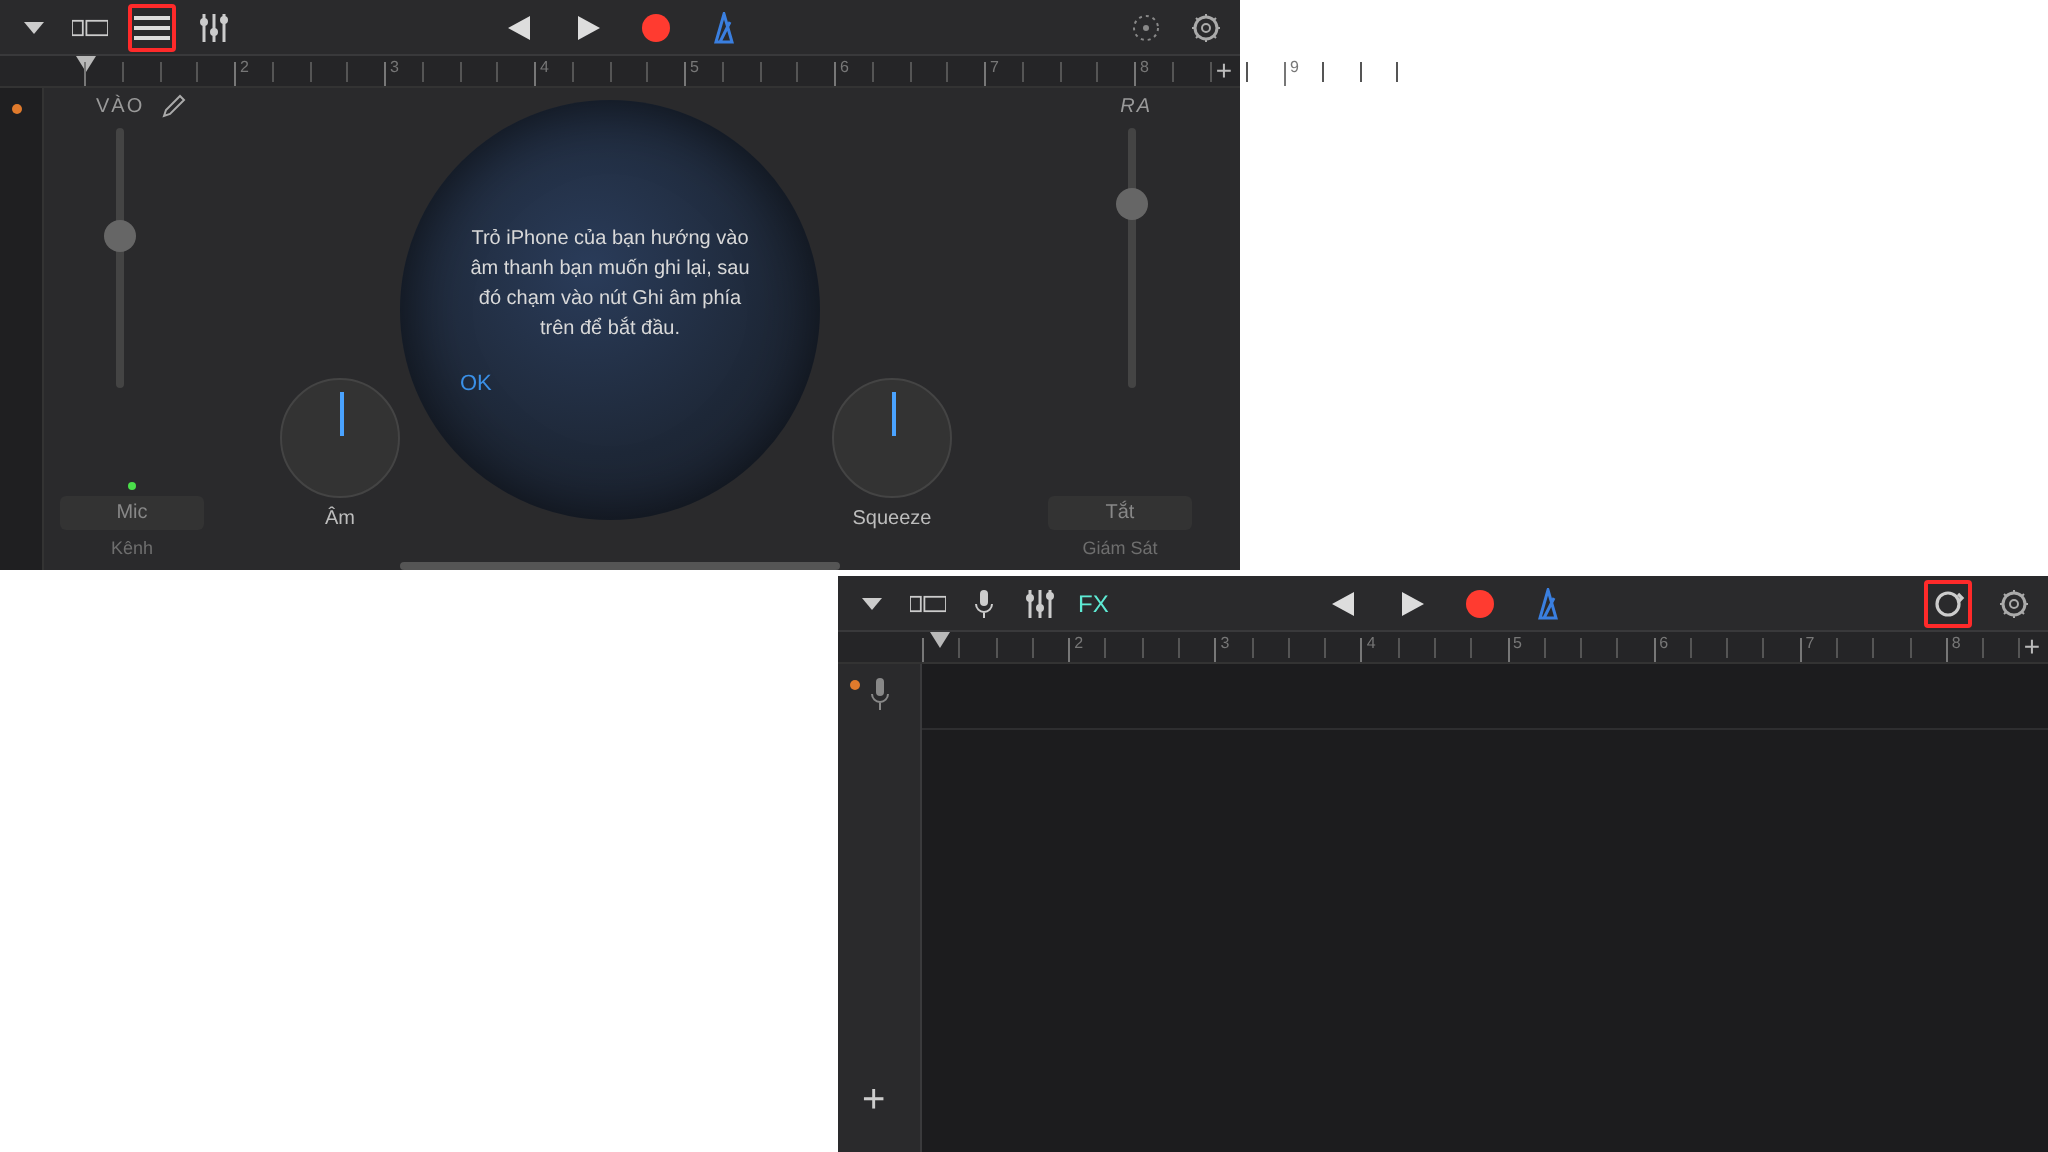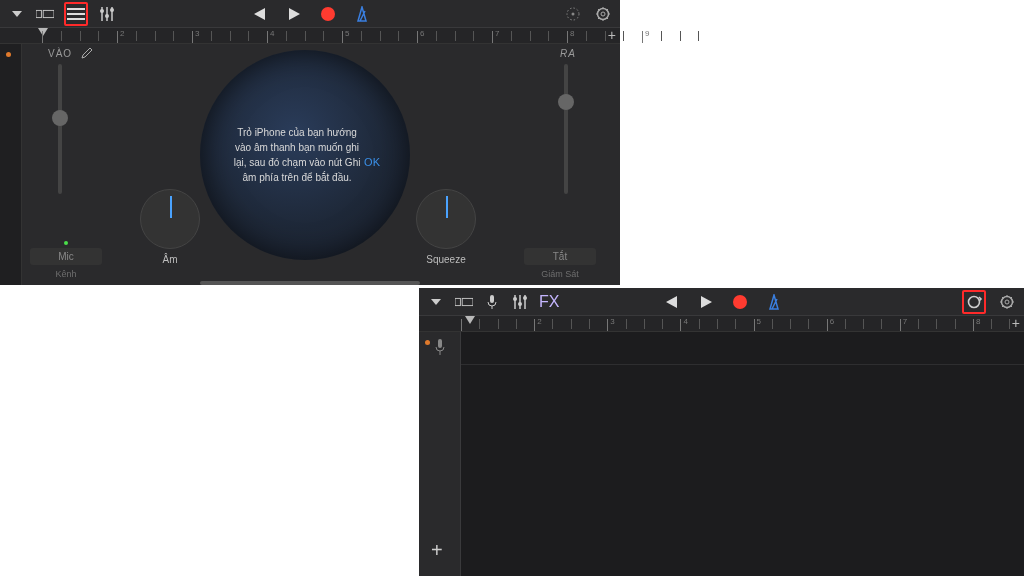--- a/index.html
+++ b/index.html
@@ -59,35 +59,35 @@
   .knob-lbl { position:absolute; font-size:10px; color:#bdbdbd; text-align:center; width:70px;}
   .bottom-cell { position:absolute; bottom:6px; width:72px; text-align:center;}
   .bottom-cell .btn { background:#333; border-radius:3px; padding:3px 0; font-size:10px; color:#888;}
   .bottom-cell .cap { font-size:9px; color:#6e6e6e; margin-top:4px;}
   .green-dot { width:4px; height:4px; background:#4ade4a; border-radius:50%; margin:0 auto 3px;}
   .scrollbar-h { position:absolute; left:200px; bottom:0; width:220px; height:4px; background:#555; border-radius:2px;}
   .big-circle {
     position:absolute; width:210px; height:210px; border-radius:50%;
     background: radial-gradient(circle at 45% 40%, #2a3c5a 0%, #1e2838 55%, #1a1f2a 100%);
     box-shadow: inset 0 0 30px rgba(0,0,0,.6);
-    display:flex; flex-direction:row; align-items:center; justify-content:center;
+    display:flex; flex-direction:column; align-items:flex-start; justify-content:center;
     text-align:center; padding:30px;
   }
   .big-circle .msg { color:#d9d9d9; font-size:10px; line-height:1.5;}
   .big-circle .ok { margin-top:14px; color:#3a8fe6; font-size:11px; cursor:pointer;}
   
   .bodyB { position:relative; height:calc(100% - 44px); }
   .trackcol { position:absolute; left:0; top:0; width:42px; height:100%; background:#2a2a2c; border-right:1px solid #3a3a3c;}
   .trackcol .orange-dot { top:8px;}
   .trackcol .mic-slot { position:absolute; top:4px; left:10px; width:22px; height:22px; display:flex; align-items:center; justify-content:center; color:#888;}
   .trackcol .add { position:absolute; bottom:14px; left:12px; color:#ccc; font-size:20px;}
   .timeline { position:absolute; left:42px; top:0; right:0; height:100%; background:#1c1c1e;}
   .timeline .rowline { position:absolute; left:0; right:0; top:32px; height:1px; background:#2e2e30;}
   .panelB .toolbar { background:#2a2a2c;}
-  .fx-label { color:#c4b5fd; font-size:16px; font-weight:500;}
+  .fx-label { color:#5eead4; font-size:12px; font-weight:500;}
   svg { display:block; }
   .red-dot { width:14px; height:14px; border-radius:50%; background:#ff3b30;}
 </style>
 </head>
 <body>
 
 <div class="panel panelA">
 
   <div class="toolbar">
     <div class="tb-left">

